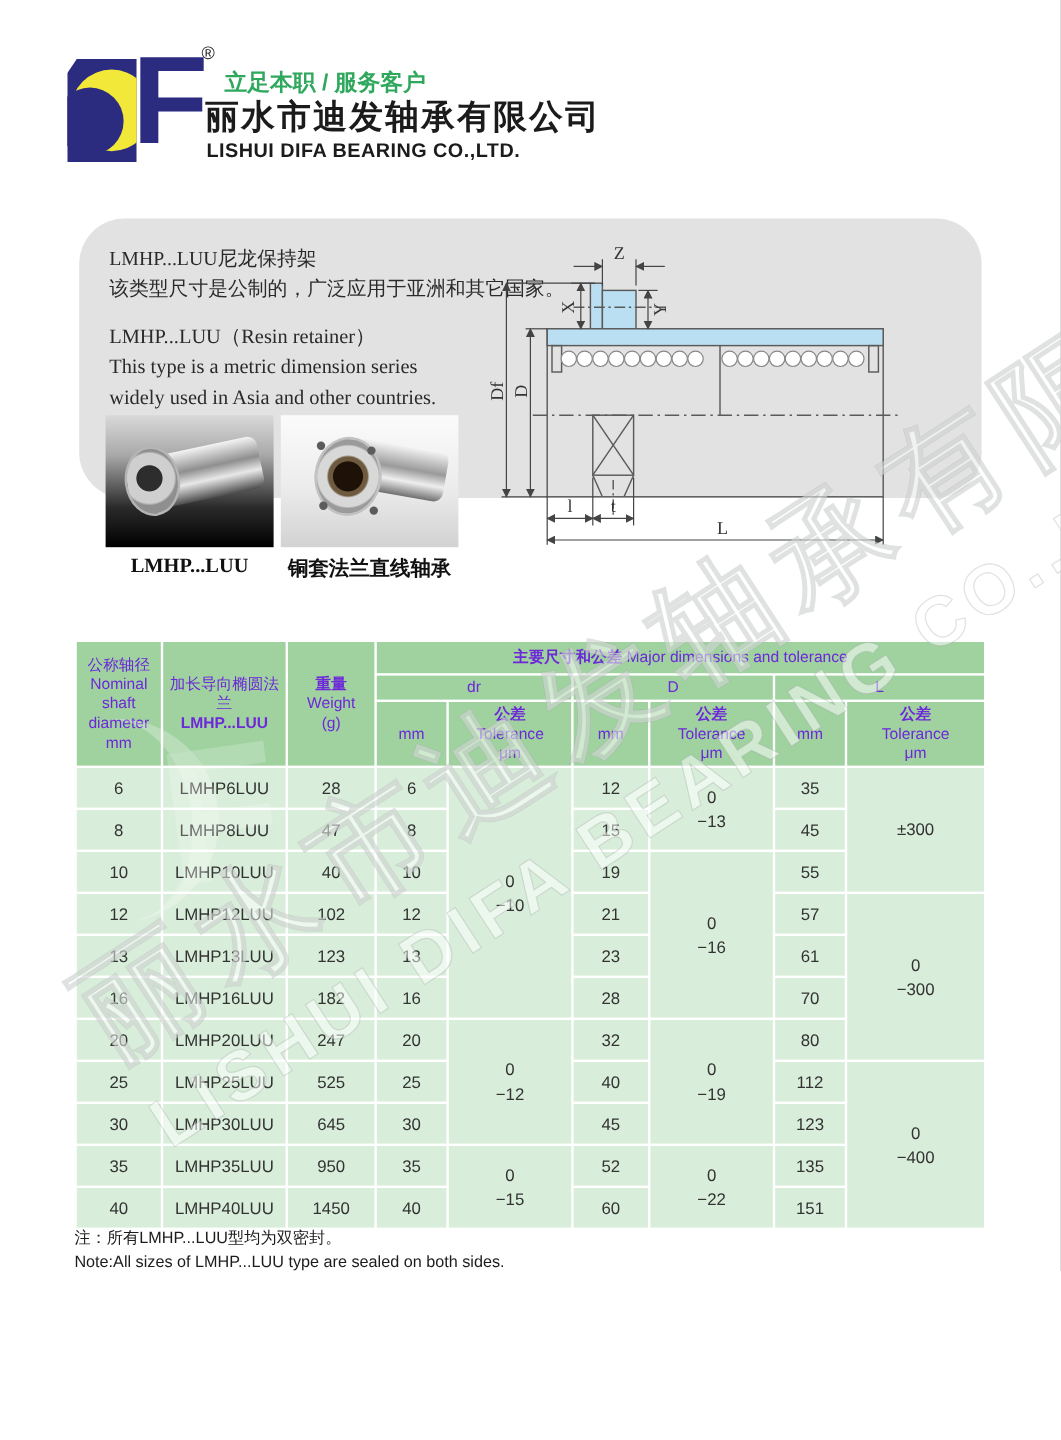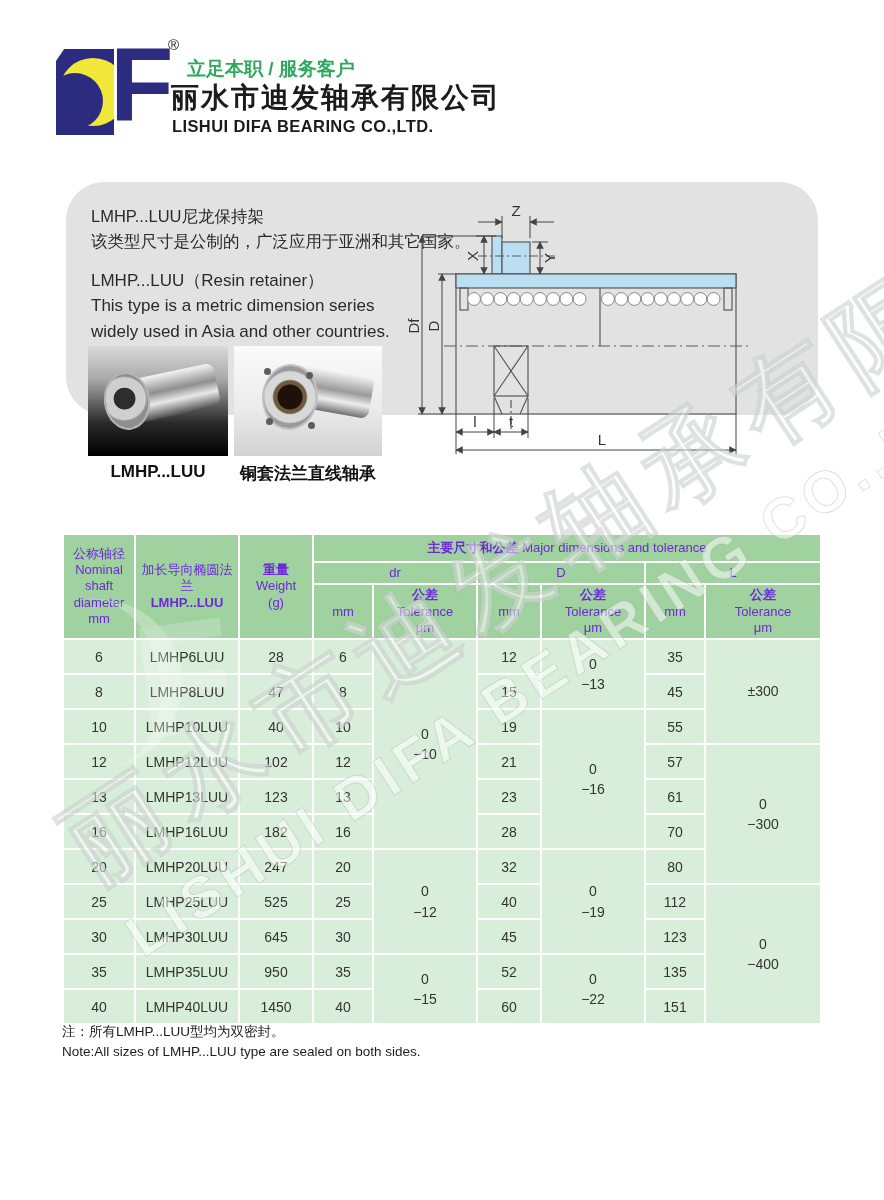--- a/index.html
+++ b/index.html
@@ -21,21 +21,21 @@
     background:var(--logo-navy);}
   .logo-f{position:absolute; left:54px; top:-12px; font-size:104px; line-height:1; font-weight:bold;
     color:var(--logo-navy); letter-spacing:-4px;}
   .reg-mark{position:absolute; left:168px; top:36px; font-size:15px; color:#222;}
   .slogan{position:absolute; left:187px; top:56px; font-size:19px; font-weight:bold; color:var(--slogan-green);}
   .company-cn{position:absolute; left:171px; top:79px; font-size:28px; font-weight:bold; color:#1b1b1b; letter-spacing:2px;}
   .company-en{position:absolute; left:172px; top:117px; font-size:16.5px; font-weight:bold; color:#1b1b1b; letter-spacing:0.4px;}
 
   
   .info-box{position:absolute; left:66px; top:182px; width:752px; height:233px;
-    background:var(--box-gray); border-radius:38px;}
+    background:var(--box-gray); border-radius:38px;font-family:Liberation Serif, serif;}
   .desc{position:absolute; left:25px; top:22px; font-size:16.5px; color:#2a2a2a; line-height:1.5;}
   .desc .gap{height:14px;}
   .desc .en{font-size:17px;}
   .photo{position:absolute; overflow:hidden;}
   .photo-1{left:22px; top:164px; width:140px; height:110px;
     background:linear-gradient(180deg,#d9d9d9 0%,#a9a9a9 30%,#2a2a2a 70%,#000 100%);}
   .photo-2{left:168px; top:164px; width:148px; height:110px;
     background:linear-gradient(180deg,#fbfbfb 0%,#ececec 55%,#d2d2d2 100%);}
   .cyl{position:absolute; border-radius:8px;}
   .cyl-1{left:34px; top:26px; width:96px; height:44px; transform:rotate(-12deg);

